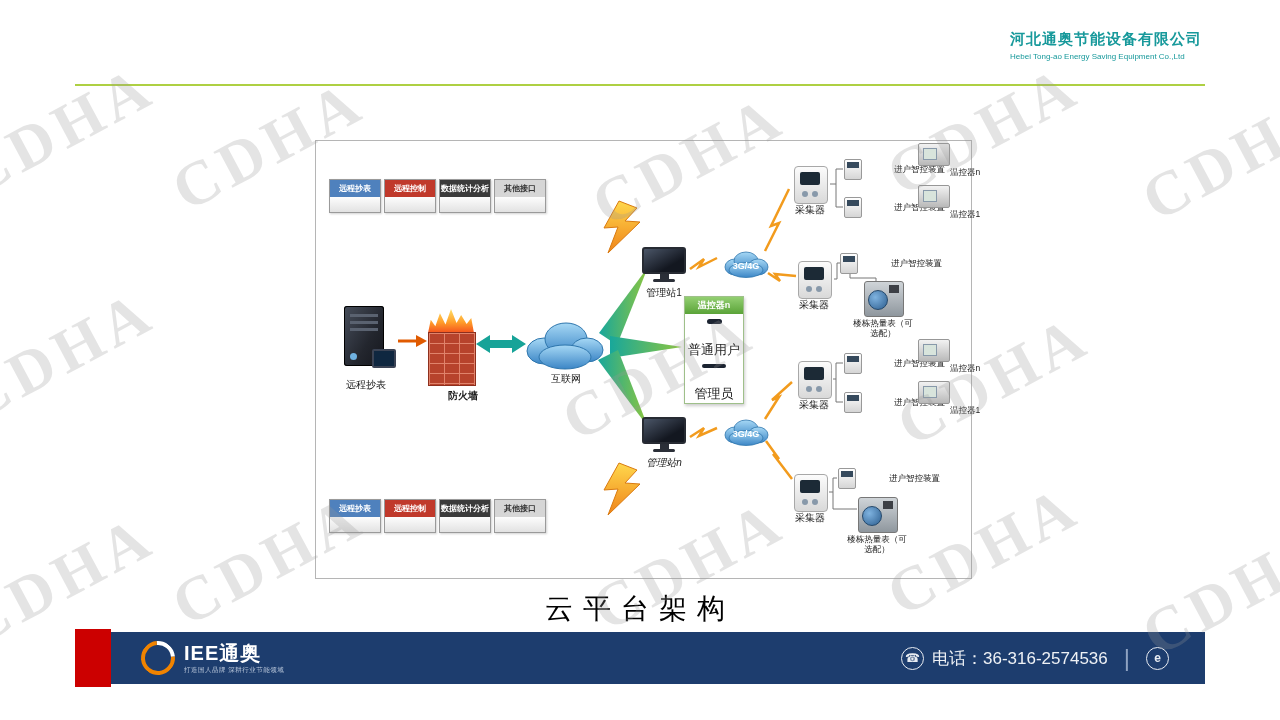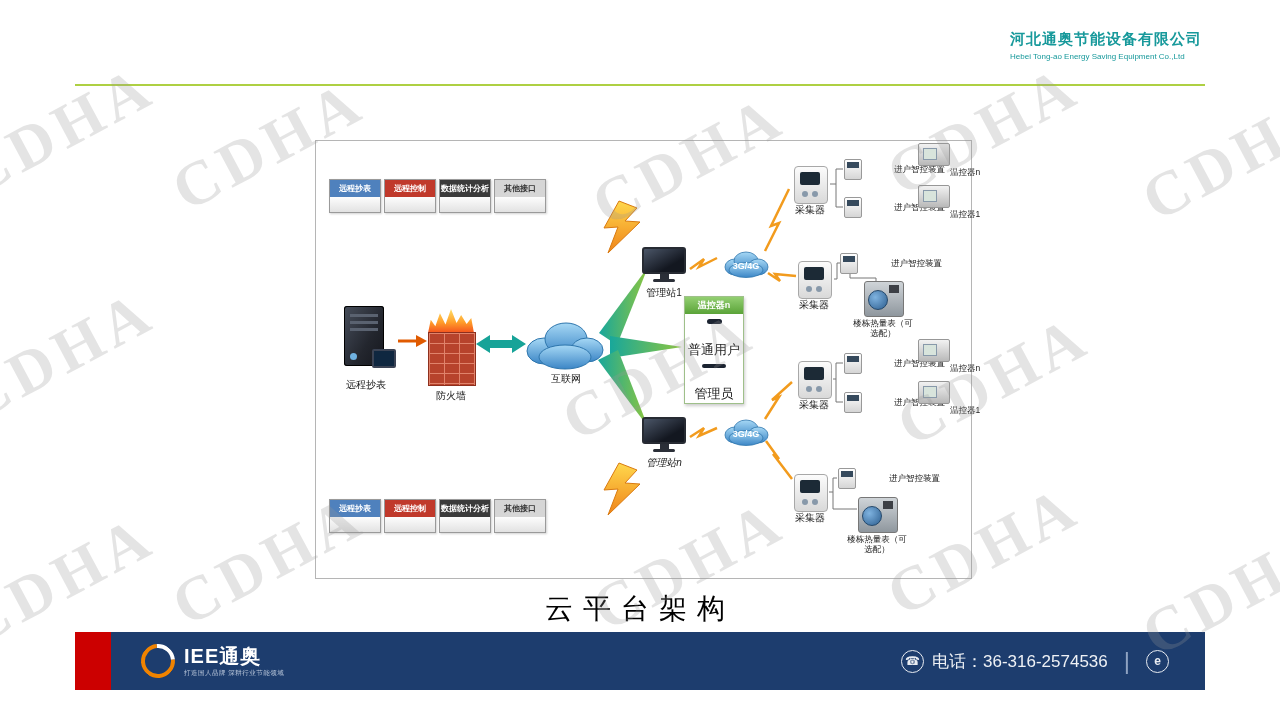--- a/index.html
+++ b/index.html
@@ -77,21 +77,21 @@
   .heatmeter{position:absolute;width:38px;height:34px;background:linear-gradient(#cfd4d8,#8f979e);border:1px solid #777;border-radius:3px;}
   .heatmeter::before{content:"";position:absolute;left:3px;top:8px;width:18px;height:18px;border-radius:50%;background:radial-gradient(circle at 35% 35%,#7fb3e0,#2d5e8f);border:1px solid #24486b;}
   .heatmeter::after{content:"";position:absolute;right:4px;top:3px;width:10px;height:8px;background:#3c3f45;}
   .g34{position:absolute;width:46px;text-align:center;color:#fff;font-size:9px;font-weight:700;z-index:5;}
 
   
   .caption{position:absolute;left:0;right:0;top:590px;text-align:center;font-size:28px;font-weight:400;color:#000;
       letter-spacing:10px;font-family:"Liberation Serif","DejaVu Serif",serif;}
 
   
-  .footer{position:absolute;left:75px;top:632px;width:1130px;height:58px;background:#1d3d6e;display:flex;align-items:center;z-index:30;}
+  .footer{position:absolute;left:75px;top:632px;width:1130px;height:52px;background:#1d3d6e;display:flex;align-items:center;z-index:30;}
   .footer-red{width:36px;height:58px;background:#cc0000;flex:none;}
   .footer-logo{margin-left:30px;display:flex;align-items:center;gap:9px;}
   .logo-mark{width:26px;height:26px;border-radius:50%;border:4px solid #f08300;border-top-color:#ffffff;transform:rotate(40deg);box-sizing:content-box;}
   .logo-texts{display:flex;flex-direction:column;line-height:1.05;}
   .logo-text{color:#fff;font-size:20px;font-weight:800;letter-spacing:1px;}
   .logo-tagline{color:#bcc9dc;font-size:6.5px;letter-spacing:.5px;margin-top:3px;}
   .footer-contact{margin-left:auto;margin-right:36px;display:flex;align-items:center;gap:16px;font-size:17px;color:#eef1f5;}
   .contact-item{display:flex;align-items:center;gap:8px;}
   .contact-icon{width:21px;height:21px;border:1.5px solid #e8ecf2;border-radius:50%;display:flex;align-items:center;justify-content:center;font-size:12px;color:#e8ecf2;flex:none;font-weight:700;}
   .contact-sep{font-size:24px;color:#8fa3c2;font-weight:300;}
@@ -211,21 +211,21 @@
           <div class="tab-body"></div>
         </div>
     </div>
 
     <div class="server" style="left:28px;top:165px;"></div>
     <div class="screen-sm" style="left:56px;top:208px;"></div>
     <div class="lbl" style="left:8px;top:238px;width:84px;">远程抄表</div>
 
     <div class="flames" style="left:112px;top:168px;"></div>
     <div class="firewall" style="left:112px;top:191px;"></div>
-    <div class="lbl" style="left:100px;top:249px;width:70px;">防火墙</div>
+    <div class="lbl" style="left:112px;top:249px;width:70px;font-weight:bold;">防火墙</div>
 
     <div class="lbl" style="left:214px;top:232px;width:72px;">互联网</div>
 
     <div class="monitor" style="left:326px;top:106px;">
         <div class="scr"></div>
         <div class="std"></div>
         <div class="base"></div>
       </div>
     <div class="lbl" style="left:313px;top:146px;width:70px;">管理站1</div>
 

